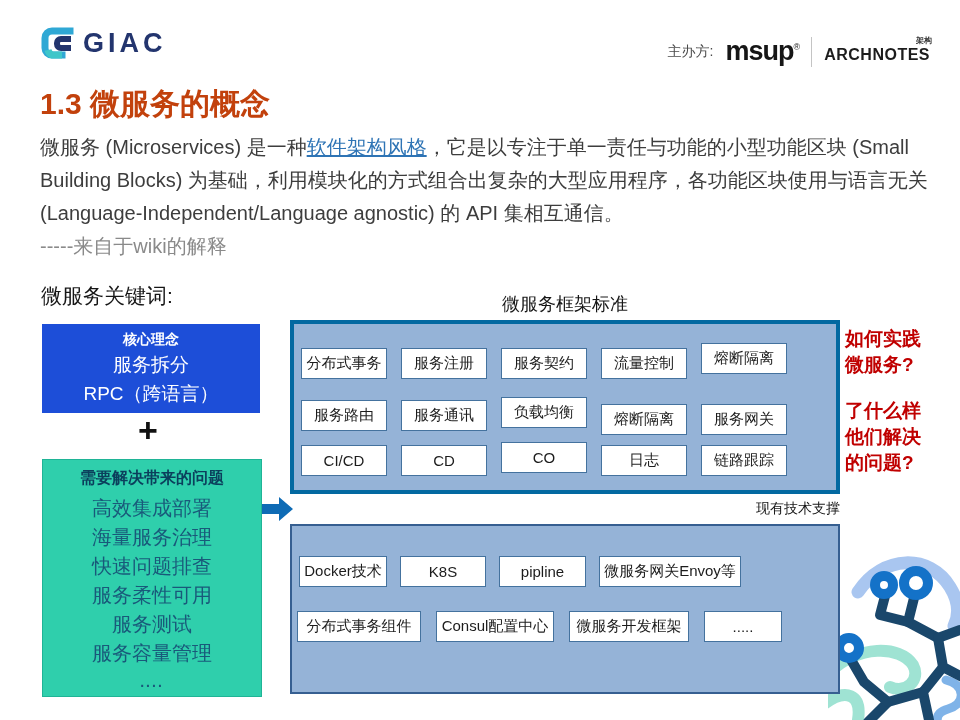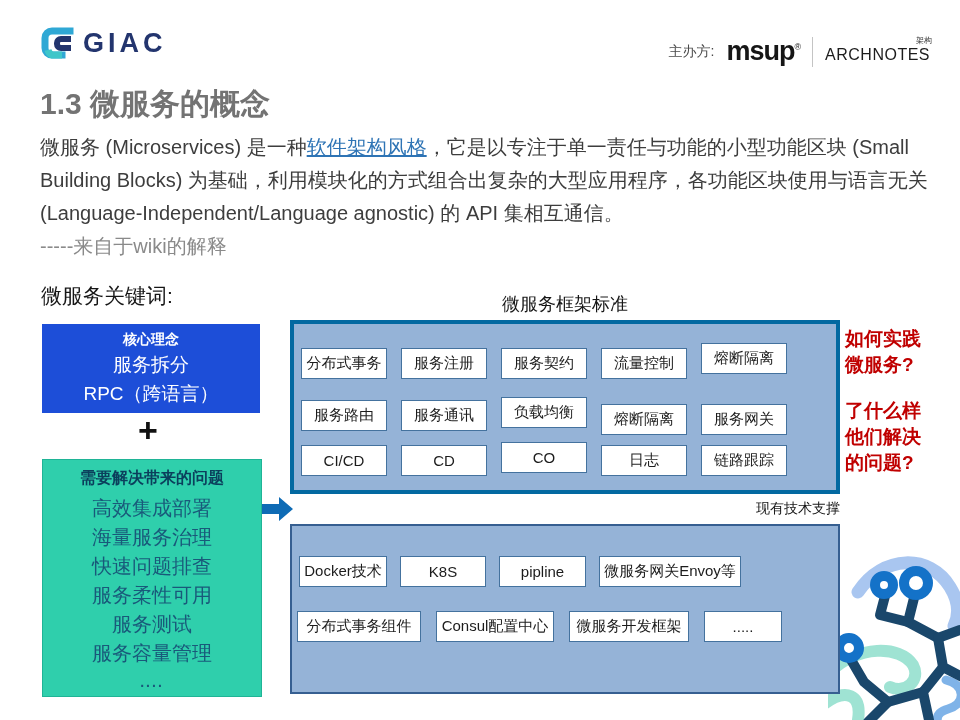--- a/index.html
+++ b/index.html
@@ -14,25 +14,25 @@
 
   
   .giac-logo { position:absolute; left:40px; top:26px; display:flex; align-items:center; gap:7px; z-index:3; }
   .giac-text { font-size:27px; font-weight:bold; color:#23356E; letter-spacing:4px; }
 
   .hosts { position:absolute; top:36px; right:30px; display:flex; align-items:center; gap:12px; z-index:3; }
   .host-label { font-size:14px; color:#4a4a4a; }
   .msup { font-size:27px; font-weight:bold; color:#161616; letter-spacing:-1px; }
   .msup sup { font-size:9px; font-weight:normal; }
   .host-divider { width:1px; height:30px; background:#c4c4c4; }
-  .archnotes { position:relative; font-size:16px; font-weight:normal; color:#1c1c1c; letter-spacing:0.5px; padding-top:6px; }
+  .archnotes { position:relative; font-size:16px; font-weight:bold; color:#1c1c1c; letter-spacing:0.5px; padding-top:6px; }
   .arch-super { position:absolute; top:-5px; right:-2px; font-size:8px; color:#333; letter-spacing:0; }
 
   
-  .title { position:absolute; left:40px; top:84px; font-size:30px; font-weight:bold; color:#737373; z-index:3; }
+  .title { position:absolute; left:40px; top:84px; font-size:30px; font-weight:bold; color:#c2410c; z-index:3; }
   .intro { position:absolute; left:40px; top:131px; width:892px; font-size:20px; line-height:33px; color:#3d3d3d; z-index:3; }
   .intro a { color:#2E74B5; text-decoration:underline; cursor:pointer; }
   .source { position:absolute; left:40px; top:233px; font-size:20px; color:#8a8a8a; z-index:3; }
 
   
   .keywords-label { position:absolute; left:41px; top:282px; font-size:21px; color:#161616; z-index:3; }
 
   .core-box { position:absolute; left:42px; top:324px; width:218px; height:89px;
     background:#1d4ed8; color:#ffffff; text-align:center;
     display:flex; flex-direction:column; justify-content:center; gap:3px; z-index:3; }

